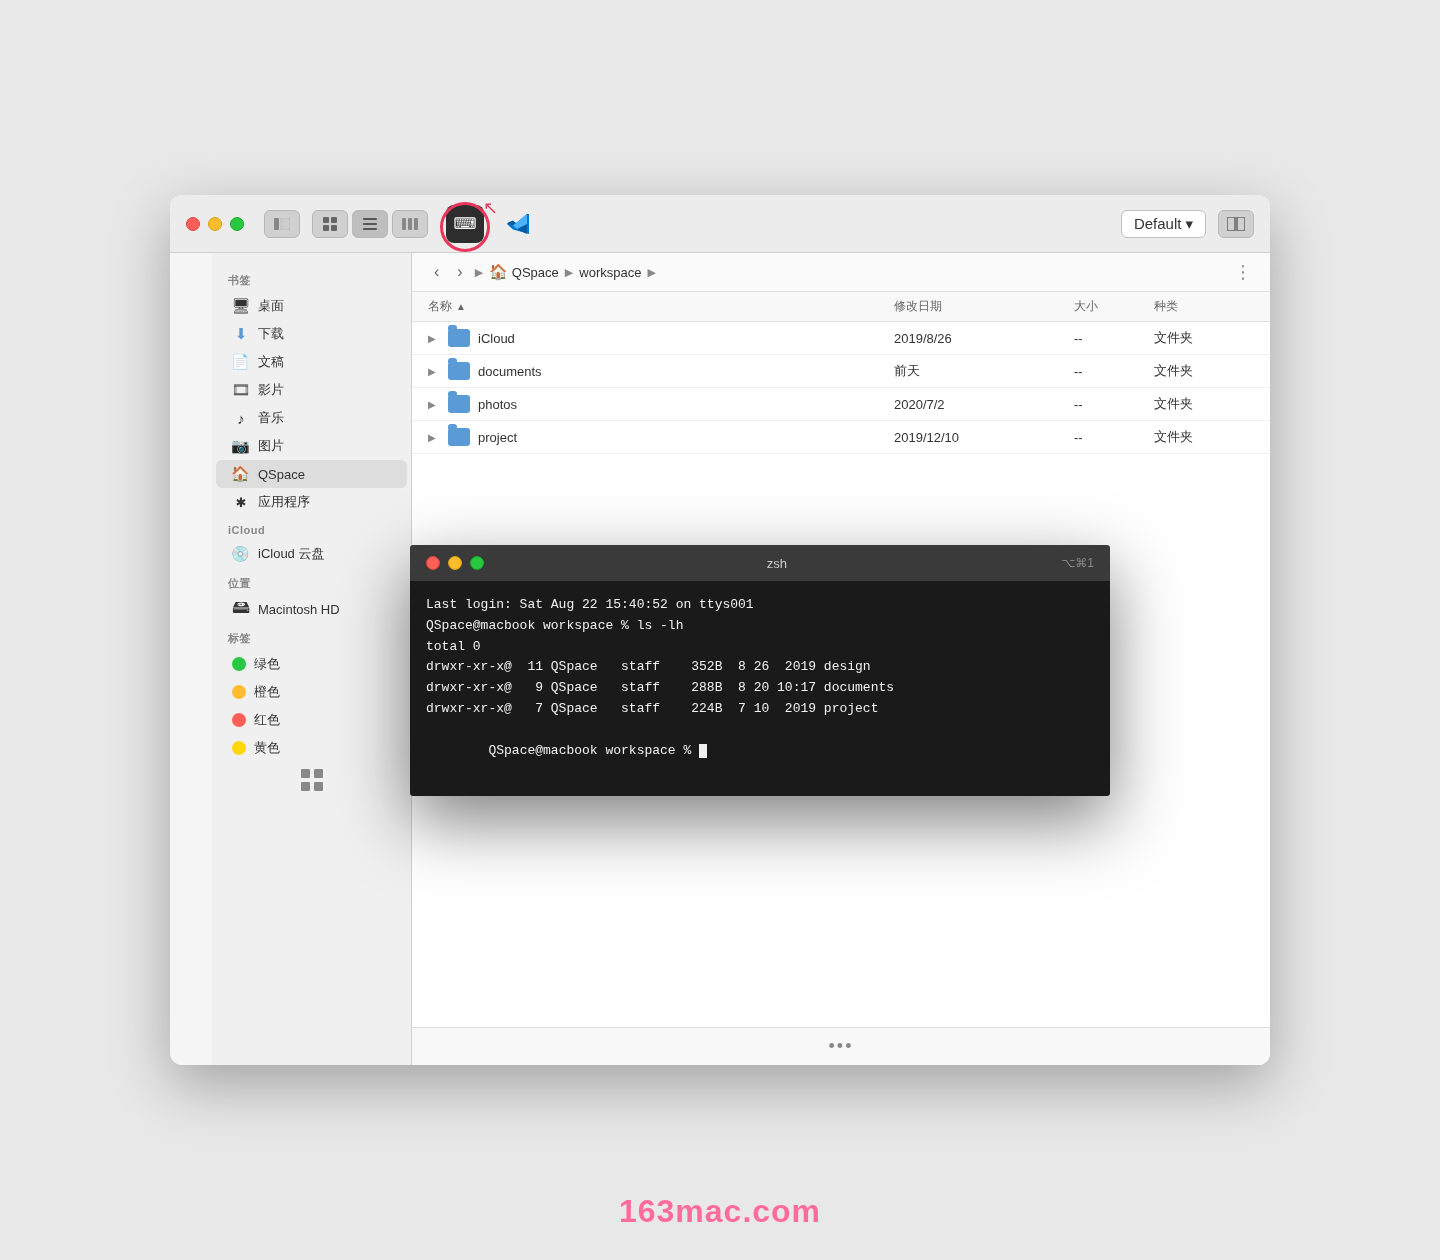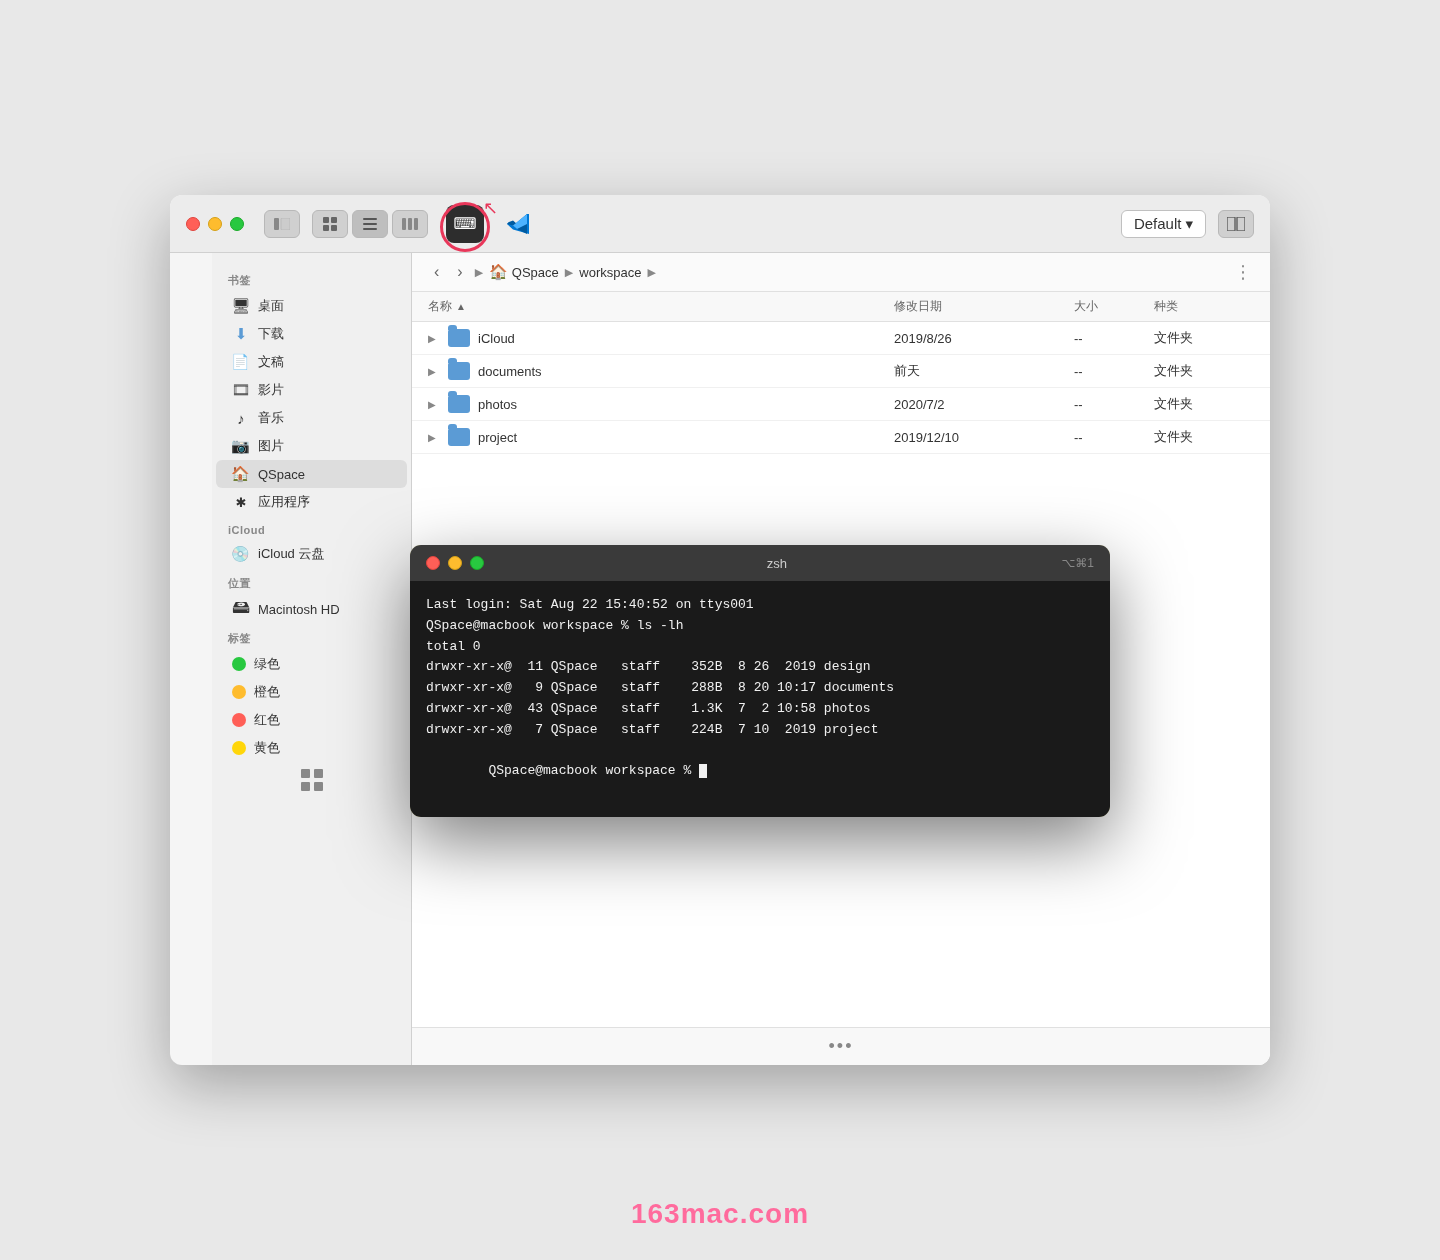--- a/index.html
+++ b/index.html
@@ -324,21 +324,21 @@
       border-radius: 3px 3px 0 0;
     }
 
     
     .terminal-window {
       position: absolute;
       top: 350px;
       left: 240px;
       width: 700px;
       background: #fef9c3;
-      border-radius: 11px;
+      border-radius: 3px;
       box-shadow: 0 25px 70px rgba(0,0,0,0.5);
       overflow: hidden;
     }
 
     .terminal-titlebar {
       background: #3a3a3a;
       height: 36px;
       display: flex;
       align-items: center;
       padding: 0 16px;
@@ -377,21 +377,21 @@
       width: 8px;
       height: 14px;
       background: #f0f0f0;
       vertical-align: text-bottom;
     }
 
     
     .watermark {
       position: absolute;
       bottom: 30px;
-      font-size: 28px;
+      font-size: 32px;
       font-weight: 700;
       color: #ff6b9d;
       letter-spacing: 1px;
     }
 
     .bottom-bar {
       display: flex;
       align-items: center;
       justify-content: center;
       padding: 8px;
@@ -652,21 +652,20 @@
       </div>
       <span class="terminal-title">zsh</span>
       <span class="terminal-shortcut">⌥⌘1</span>
     </div>
     <div class="terminal-content">
       <div class="terminal-line">Last login: Sat Aug 22 15:40:52 on ttys001</div>
       <div class="terminal-line">QSpace@macbook workspace % ls -lh</div>
       <div class="terminal-line">total 0</div>
       <div class="terminal-line">drwxr-xr-x@  11 QSpace   staff    352B  8 26  2019 design</div>
       <div class="terminal-line">drwxr-xr-x@   9 QSpace   staff    288B  8 20 10:17 documents</div>
-      <div class="terminal-line">drwxr-xr-x@  43 QSpace   staff    1.3K  7  2 10:58 photos</div>
       <div class="terminal-line">drwxr-xr-x@   7 QSpace   staff    224B  7 10  2019 project</div>
       <div class="terminal-line">
         <span>QSpace@macbook workspace % </span><span class="cursor"></span>
       </div>
     </div>
   </div>
 </div>
 
 <div class="watermark">163mac.com</div>
 

